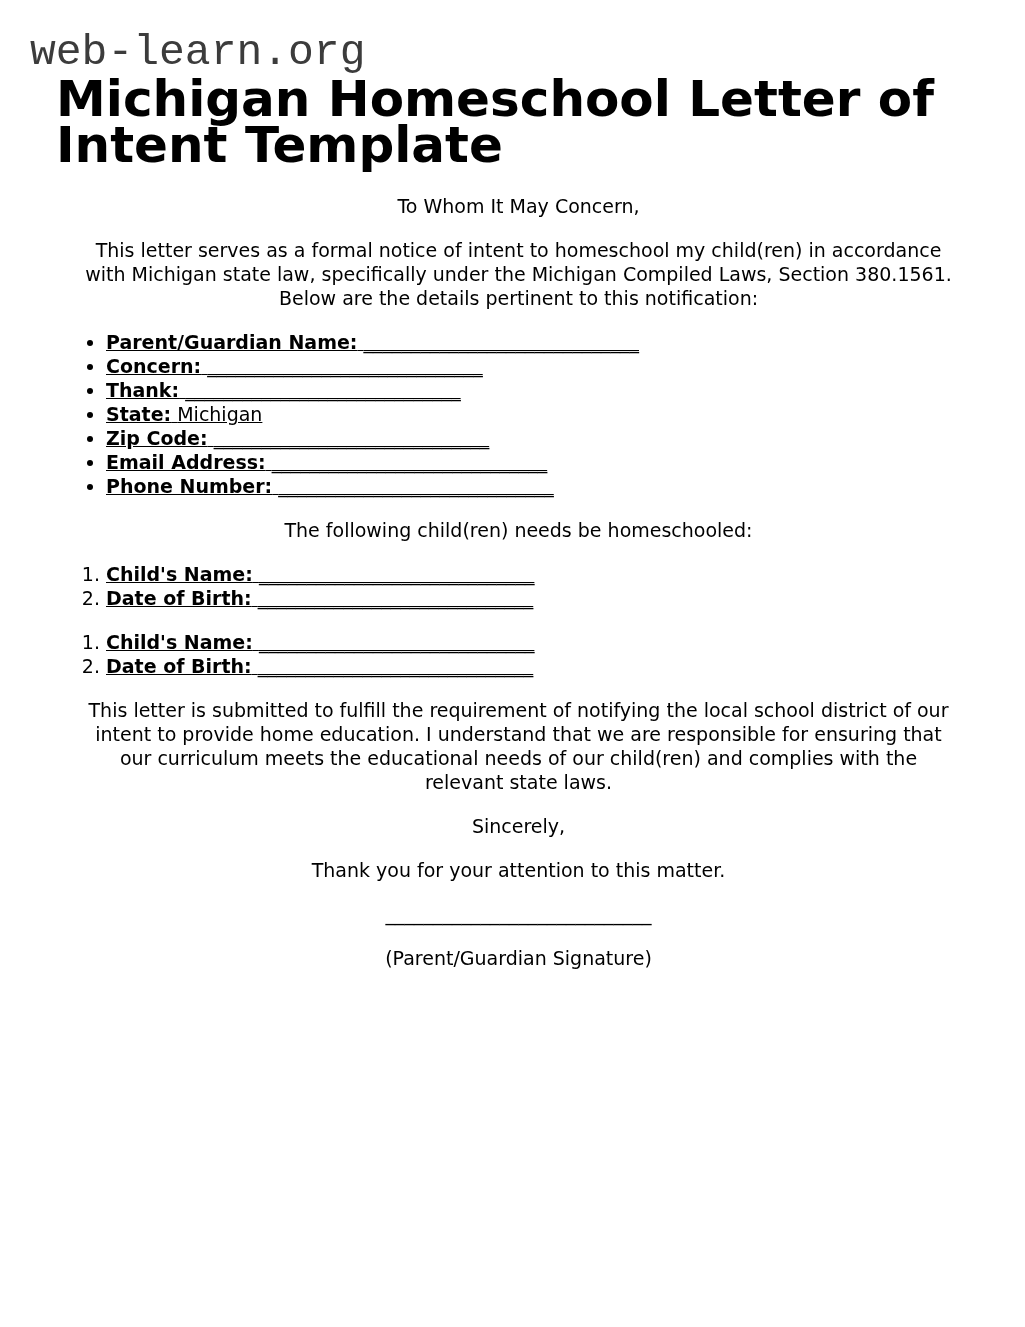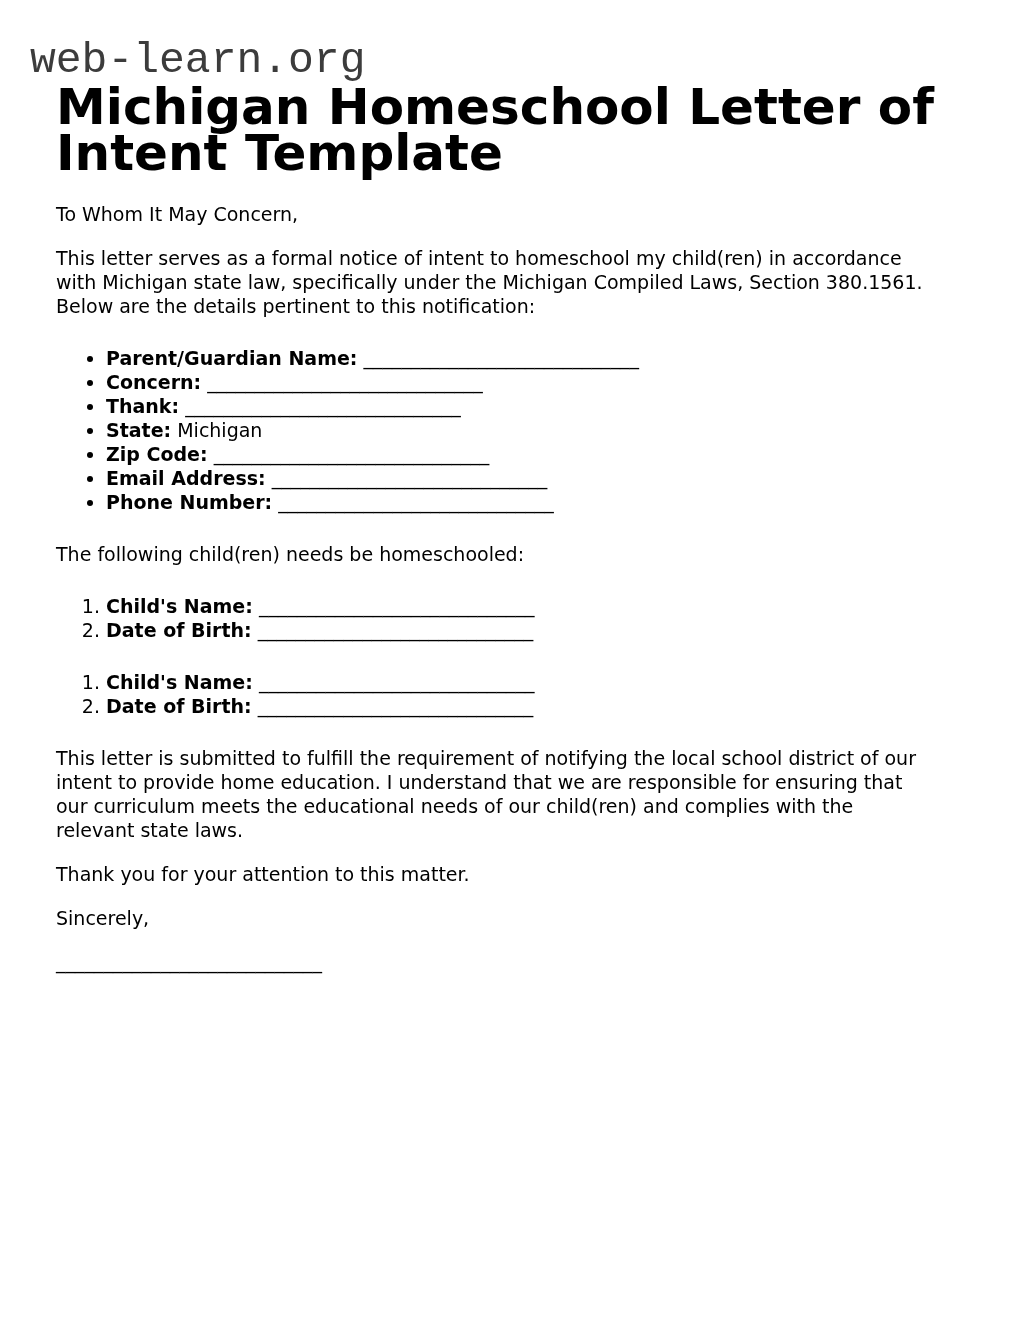--- a/index.html
+++ b/index.html
@@ -1,20 +1,20 @@
 <!DOCTYPE html>
 <html><head>
 <meta charset="utf-8">
 <style>
   html, body { margin: 0; padding: 0; background: #ffffff; }
   .page {
     width: 1025px;
     height: 1101px;
     box-sizing: border-box;
-    padding: 40px 0 0 30px;
+    padding: 32px 0 0 30px;
     background: #ffffff;
     color: #000000;
     font-family: "DejaVu Sans", sans-serif;
     font-size: 19px;
     line-height: 24px;
     overflow: hidden;
   }
   .site-name {
     font-family: "Liberation Mono", monospace;
     font-size: 43px;
@@ -24,23 +24,23 @@
   }
   .content { margin-left: 26px; width: 925px; }
   h1.doc-title {
     font-family: "DejaVu Sans", sans-serif;
     font-weight: bold;
     font-size: 50px;
     line-height: 46px;
     margin: 2px 0 26px 0;
     color: #000000;
   }
-  p { margin: 20px 0; }
+  p { margin: 20px 0; text-align: center; }
   .multiline { white-space: pre-line; }
-  ul.detail-list, ol.child-list { margin: 28px 0; padding-left: 50px; }
+  ul.detail-list, ol.child-list { margin: 20px 0; padding-left: 50px; text-decoration: underline; }
   ul.detail-list { list-style-type: disc; }
   ol.child-list { list-style-type: decimal; }
   li { margin: 0; padding: 0; }
   .label { font-weight: bold; }
   .sig-line-p { margin: 8px 0; }
 </style>
 </head>
 <body>
 
 <div class="page">
@@ -78,21 +78,22 @@
     <ol class="child-list">
       <li><span class="label">Child's Name:</span> <span>_____________________________</span></li>
       <li><span class="label">Date of Birth:</span> <span>_____________________________</span></li>
     </ol>
 
     <p class="multiline">This letter is submitted to fulfill the requirement of notifying the local school district of our
 intent to provide home education. I understand that we are responsible for ensuring that
 our curriculum meets the educational needs of our child(ren) and complies with the
 relevant state laws.</p>
 
+    <p>Sincerely,</p>
+
     <p>Thank you for your attention to this matter.</p>
-
-    <p>Sincerely,</p>
 
     <p class="sig-line-p">____________________________</p>
 
+    <p>(Parent/Guardian Signature)</p>
 
   </div>
 </div>
 
 </body></html>

